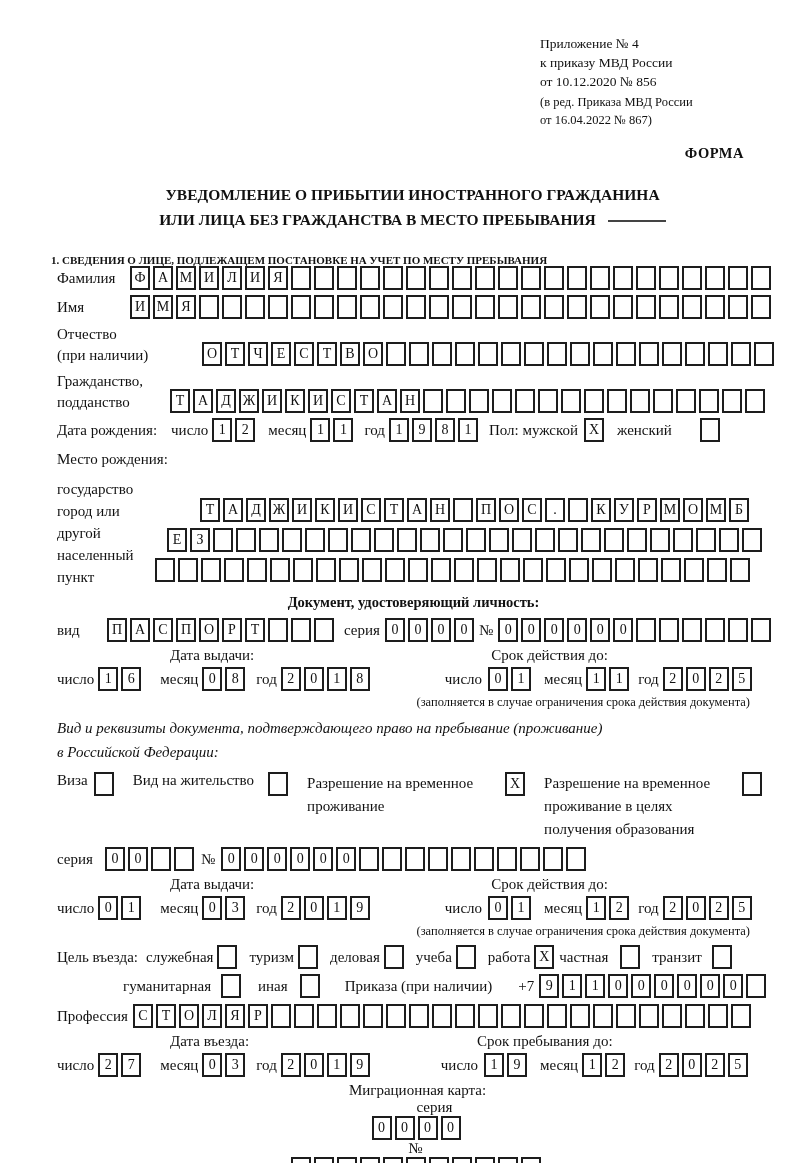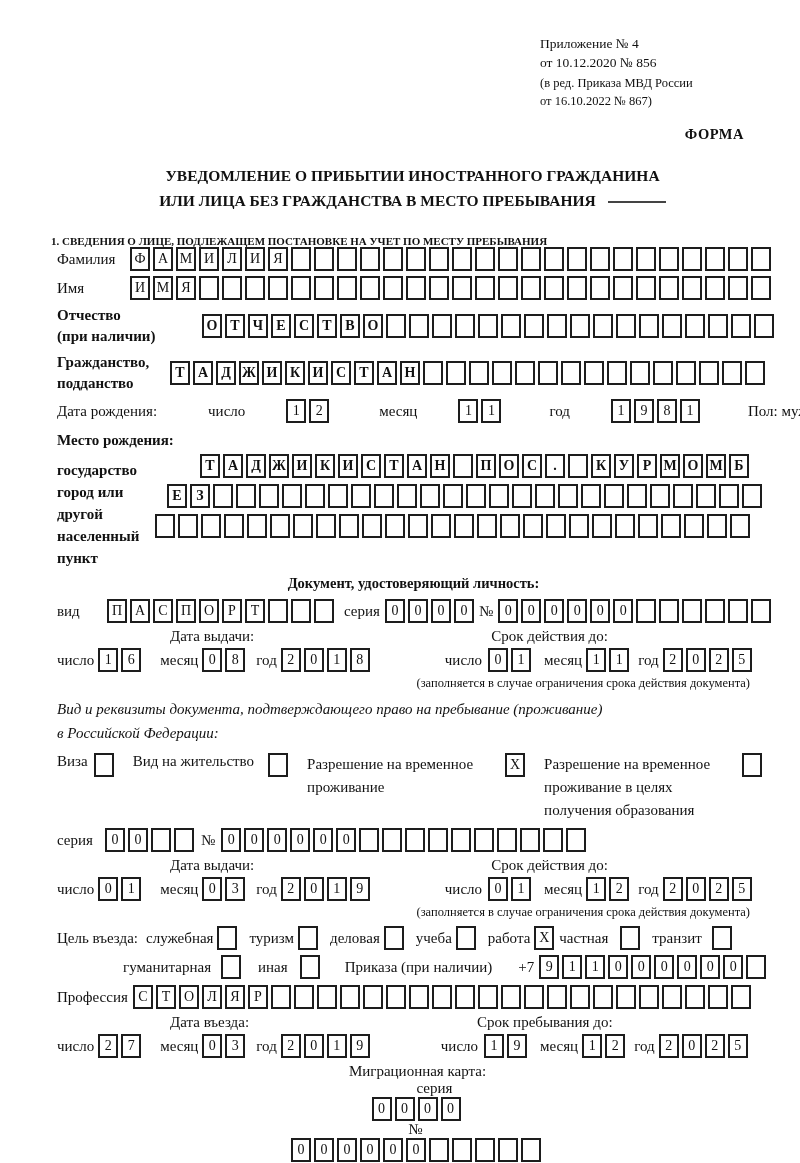--- a/index.html
+++ b/index.html
@@ -8,21 +8,21 @@
     font-family:"Liberation Serif",serif;box-sizing:border-box;
     padding:34px 22px 0 57px;overflow:hidden;
   }
   .annex{margin-left:auto;width:238px;font-size:13.5px;line-height:19px;}
   .annex .amend{font-size:12.5px;line-height:17.5px;margin-top:3px;}
   .forma{text-align:right;padding-right:34px;font-weight:bold;font-size:14.5px;margin-top:16px;letter-spacing:.5px;}
   .title{margin-top:20px;text-align:center;font-weight:bold;font-size:15.5px;line-height:25px;margin-left:-10px;}
   .tuline{display:inline-block;width:58px;height:0;border-bottom:2px solid #444;margin-left:12px;vertical-align:3px;}
   .sec{margin-top:22px;font-weight:bold;font-size:11px;margin-left:-6px;white-space:nowrap;}
   .row{display:flex;align-items:center;margin-bottom:5px;}
-  .rowtop{align-items:center;font-weight:bold;}
+  .rowtop{align-items:flex-end;}
   .lbl{font-size:15px;white-space:nowrap;flex:none;}
   .lblcol{font-size:15px;flex:none;line-height:21px;}
   .cells{display:flex;flex:none;}
   .cell{
     display:inline-flex;flex:none;align-items:center;justify-content:center;
     width:16px;height:20px;border:2px solid #1d1d1d;margin-right:3px;
     font-size:14px;background:#fff;
   }
   .w73{width:73px;} .w145{width:145px;} .w113{width:113px;} .w98{width:98px;} .w86{width:86px;line-height:23px;}
   .ml8{margin-left:8px;} .ml6{margin-left:6px;} .ml10{margin-left:10px;}
@@ -44,24 +44,25 @@
   .secondgroup{margin-left:72px;}
   .secondgroupB{margin-left:68px;}
 </style>
 </head>
 <body>
 
 <div class="page">
 
   <div class="annex">
     <div>Приложение № 4</div>
+    <div>к приказу МВД России</div>
     <div>от 10.12.2020 № 856</div>
     <div class="amend">
       <div>(в ред. Приказа МВД России</div>
-      <div>от 16.10.2022 № 867)</div>
+      <div>от 16.04.2022 № 867)</div>
     </div>
   </div>
 
   <div class="forma">ФОРМА</div>
 
   <div class="title">
     <div>УВЕДОМЛЕНИЕ О ПРИБЫТИИ ИНОСТРАННОГО ГРАЖДАНИНА</div>
     <div><span>ИЛИ ЛИЦА БЕЗ ГРАЖДАНСТВА В МЕСТО ПРЕБЫВАНИЯ</span><span class="tuline"></span></div>
   </div>
 
@@ -197,21 +198,21 @@
         <span class="cell"></span>
         <span class="cell"></span>
         <span class="cell"></span>
         <span class="cell"></span>
         <span class="cell"></span>
         <span class="cell"></span>
         <span class="cell"></span>
       </span>
   </div>
 
-  <div class="row" style="margin-top:3px;gap:37px;">
+  <div class="row" style="margin-top:3px;">
     <span class="lbl">Дата рождения:</span>
     <span class="lbl dg" style="margin-left:14px;">число</span>
     <span class="cells">
         <span class="cell">1</span>
         <span class="cell">2</span>
       </span>
     <span class="lbl dg">месяц</span>
     <span class="cells">
         <span class="cell">1</span>
         <span class="cell">1</span>

